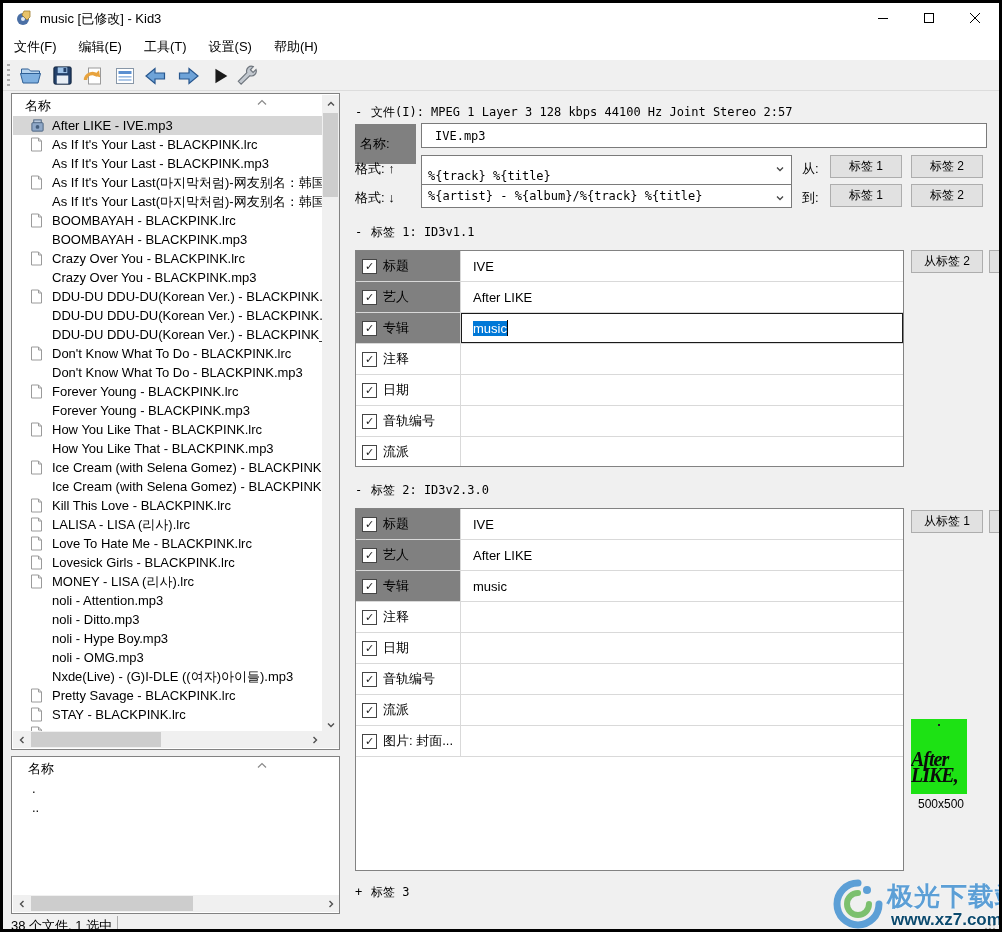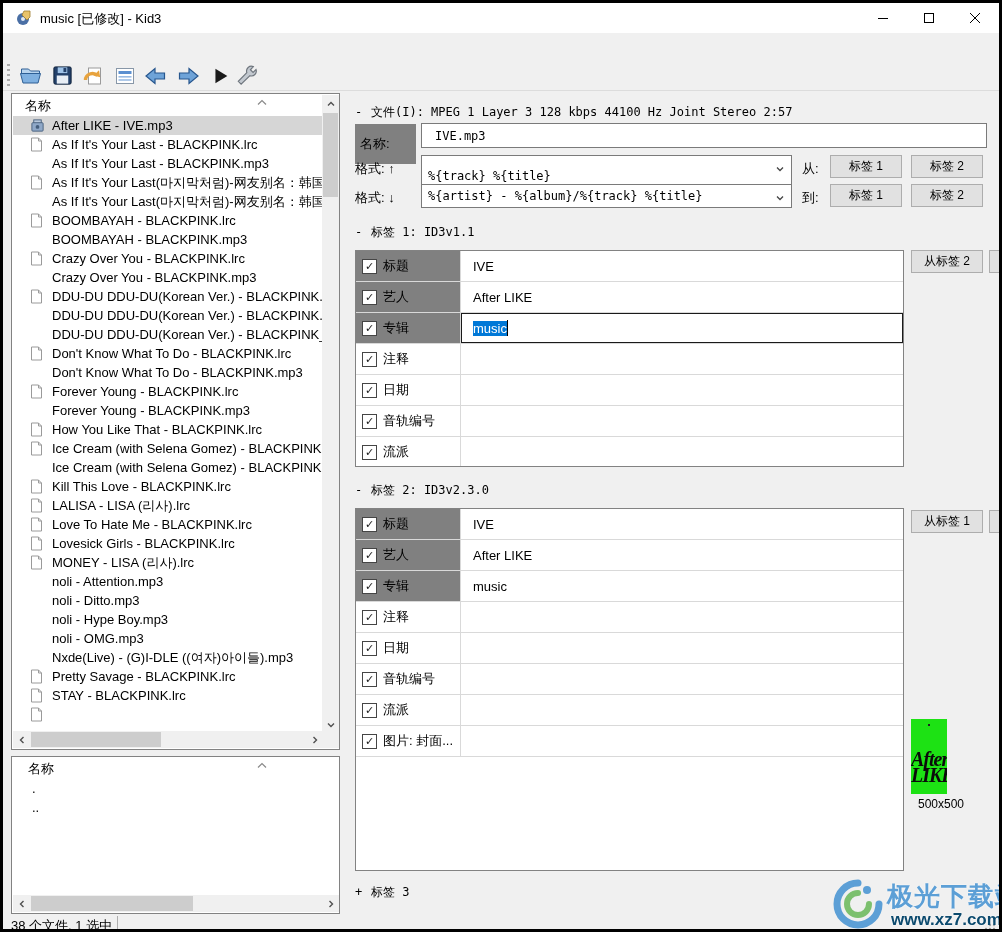--- a/index.html
+++ b/index.html
@@ -72,21 +72,21 @@
   .trow.hi .tlabel{background:#808080;}
   .cb{width:13px;height:13px;border:1px solid #454545;background:#fff;flex:none;
     font-size:11px;line-height:12px;text-align:center;color:#1a1a1a;}
   .tlabel-text{font-size:13px;white-space:nowrap;}
   .tval{flex:1;position:relative;display:flex;align-items:center;padding-left:12px;font-size:13px;}
   .edit-box{position:absolute;left:0;top:0;right:0;bottom:0;border:1px solid #1a1a1a;background:#fff;
     display:flex;align-items:center;padding-left:11px;}
   .sel-text{background:#0078d7;color:#fff;}
   .caret{display:inline-block;width:1px;height:16px;background:#000;}
   
-  .artwork{position:absolute;left:908px;top:716px;width:36px;height:75px;background:#1de214;overflow:hidden;text-align:right;}
+  .artwork{position:absolute;left:908px;top:716px;width:56px;height:75px;background:#1de214;overflow:hidden;text-align:left;}
   .art-credit{margin-top:4px;height:10px;
     background:
       radial-gradient(circle at 50% 2px,#222 1px,transparent 1.2px),
       linear-gradient(#0000 0 0);}
   .art-line{font-family:"Liberation Serif",serif;font-style:italic;font-weight:bold;color:#0b0b0b;
     font-size:20px;line-height:16px;letter-spacing:-1px;}
   .art-caption{position:absolute;left:898px;top:794px;width:80px;text-align:center;font-size:12px;}
   
   .watermark{position:absolute;left:828px;top:874px;width:174px;height:58px;pointer-events:none;}
   .wm-site{position:absolute;left:56px;top:2px;font-size:26px;font-weight:bold;color:#5c9fd6;
@@ -119,20 +119,21 @@
           <rect x="1.5" y="1.5" width="9" height="9" fill="none" stroke="#000" stroke-width="1"></rect>
         </svg>
     </div>
     <div class="win-btn close">
       <svg width="12" height="12" viewBox="0 0 12 12">
           <path d="M1 1l10 10M11 1L1 11" stroke="#000" stroke-width="1"></path>
         </svg>
     </div>
   </div>
 
+  <div class="menubar" id="menubar"><div class="menu-item">文件(F)</div><div class="menu-item">编辑(E)</div><div class="menu-item">工具(T)</div><div class="menu-item">设置(S)</div><div class="menu-item">帮助(H)</div></div>
 
   <div class="toolbar">
     <div class="tb-handle"></div>
     <div class="tb-btn" style="left:12px">
       <svg width="25" height="24" viewBox="0 0 24 24">
           <path d="M3 5h7l2 2h9v3H3z" fill="#b8d4ee" stroke="#2e5f95"></path>
           <path d="M2 9.5h20l-2.5 9.5H4.5z" fill="#7fb0e0" stroke="#2e5f95"></path>
         </svg>
     </div>
     <div class="tb-btn" style="left:44px">
@@ -278,20 +279,24 @@
         <div class="fl-row">
           <span class="fl-icon"></span>
           <span class="fl-label">Forever Young - BLACKPINK.mp3</span>
         </div>
         <div class="fl-row">
           <span class="fl-icon"><svg width="13" height="15" viewBox="0 0 12 15">
               <path d="M1 1h7l3 3v10H1z" fill="#fff" stroke="#9a9a9a"></path>
               <path d="M8 1v3h3" fill="none" stroke="#9a9a9a"></path>
             </svg></span>
           <span class="fl-label">How You Like That - BLACKPINK.lrc</span>
+        </div>
+        <div class="fl-row">
+          <span class="fl-icon"></span>
+          <span class="fl-label">How You Like That - BLACKPINK.mp3</span>
         </div>
         <div class="fl-row">
           <span class="fl-icon"><svg width="13" height="15" viewBox="0 0 12 15">
               <path d="M1 1h7l3 3v10H1z" fill="#fff" stroke="#9a9a9a"></path>
               <path d="M8 1v3h3" fill="none" stroke="#9a9a9a"></path>
             </svg></span>
           <span class="fl-label">Ice Cream (with Selena Gomez) - BLACKPINK&amp;</span>
         </div>
         <div class="fl-row">
           <span class="fl-icon"></span>

